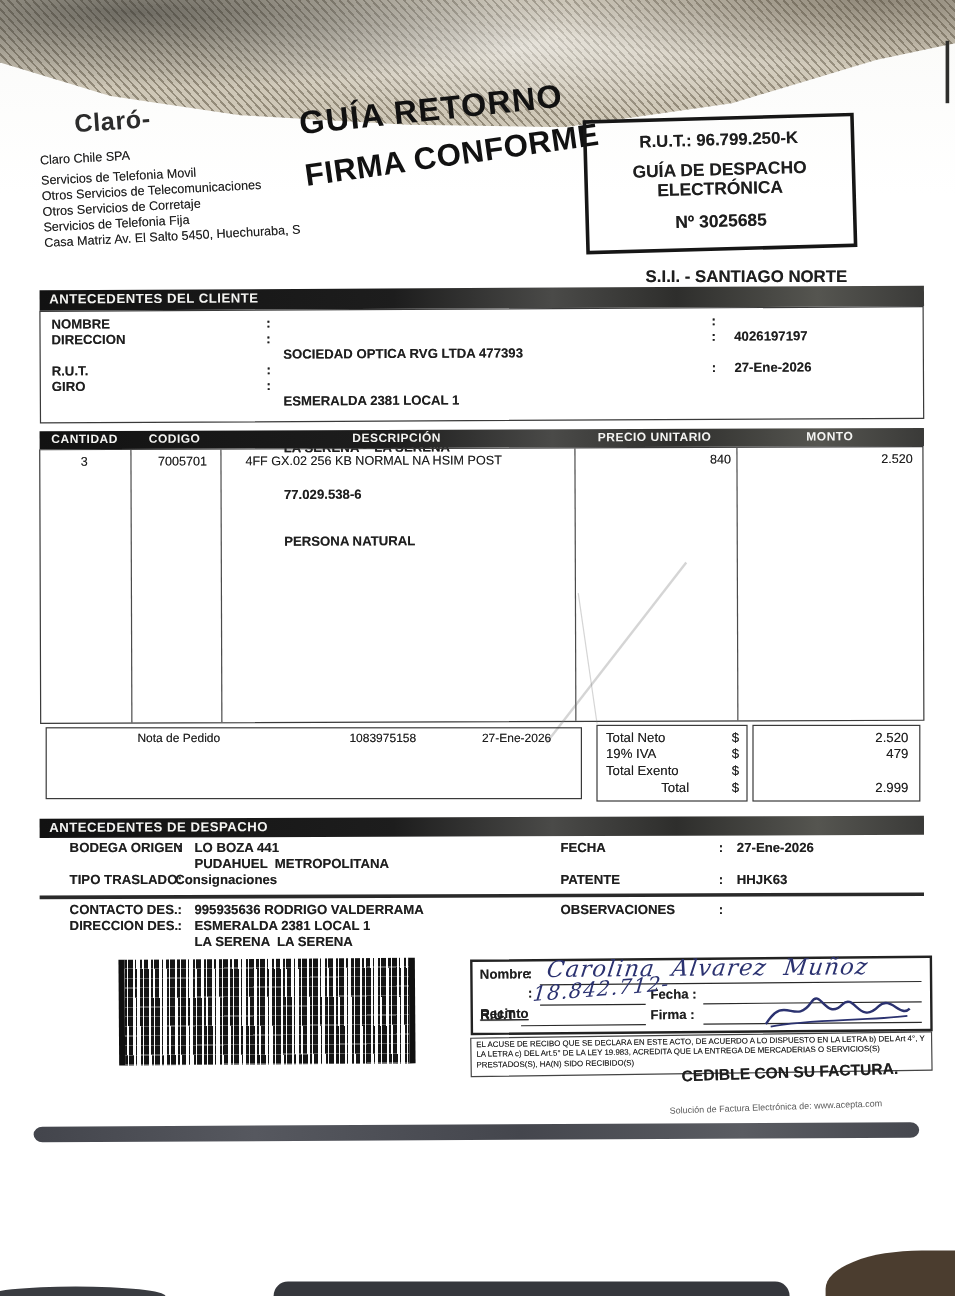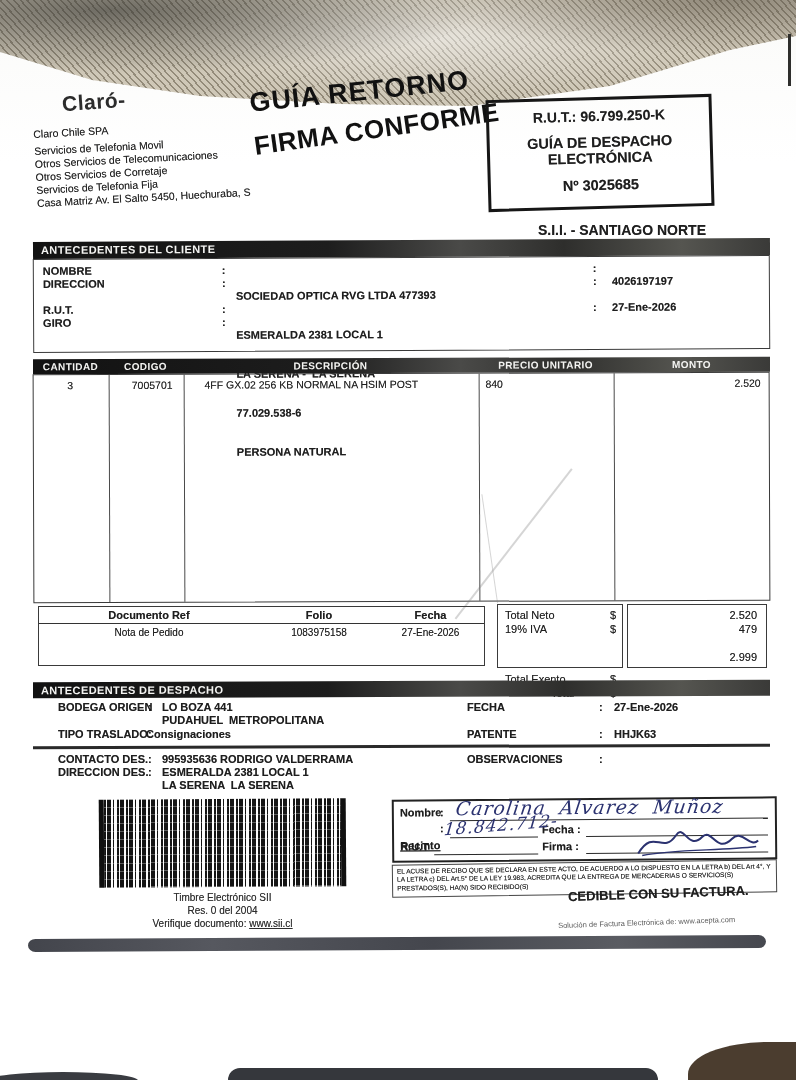--- a/index.html
+++ b/index.html
@@ -122,51 +122,46 @@
   </div>
   <div class="abs box-thin" style="left:33px;top:373px;width:737px;height:229px;transform:rotate(-0.2deg);">
     <div class="col-line" style="left:75px;"></div>
     <div class="col-line" style="left:150px;"></div>
     <div class="col-line" style="left:445px;"></div>
     <div class="col-line" style="left:580px;"></div>
     <div class="abs print" style="left:0;top:4px;width:737px;display:flex;font-size:10.5px;">
       <div style="width:75px;text-align:center;">3</div>
       <div style="width:93px;text-align:center;">7005701</div>
       <div style="width:295px;padding-left:7px;">4FF GX.02 256 KB NORMAL NA HSIM POST</div>
-      <div style="width:135px;text-align:left;padding-right:8px;">840</div>
+      <div style="width:135px;text-align:right;padding-right:8px;">840</div>
       <div style="width:157px;text-align:right;padding-right:10px;">2.520</div>
     </div>
 
     <div class="abs crease" style="left:420px;top:55px;width:1.5px;height:190px;transform:rotate(38deg);transform-origin:bottom;"></div>
     <div class="abs crease" style="left:455px;top:120px;width:1px;height:110px;transform:rotate(-8deg);"></div>
   </div>
 
   <div class="abs box-thin print" style="left:38px;top:606px;width:447px;height:60px;">
-    <div style="display:flex;border-bottom:1.4px solid #333;height:17px;align-items:center;font-weight:bold;font-size:11px;">
-      <div style="width:220px;text-align:center;">Documento Ref</div>
-      <div style="width:120px;text-align:center;">Folio</div>
-      <div style="width:103px;text-align:center;">Fecha</div>
-    </div>
     <div style="display:flex;font-size:10px;margin-top:3px;">
       <div style="width:220px;text-align:center;">Nota de Pedido</div>
       <div style="width:120px;text-align:center;">1083975158</div>
       <div style="width:103px;text-align:center;">27-Ene-2026</div>
     </div>
   </div>
 
   <div class="abs box-thin print" style="left:497px;top:604px;width:126px;height:64px;font-size:11px;line-height:14px;padding:3px 6px 0 7px;">
     <div style="display:flex;justify-content:space-between;">
         <span>Total Neto</span>
         <span>$</span>
       </div>
     <div style="display:flex;justify-content:space-between;">
         <span>19% IVA</span>
         <span>$</span>
       </div>
-    <div style="display:flex;justify-content:space-between;margin-top:36px;">
+    <div style="display:flex;justify-content:space-between;">
         <span>Total Exento</span>
         <span>$</span>
       </div>
     <div style="display:flex;justify-content:space-between;margin-left:46px;">
         <span>Total</span>
         <span>$</span>
       </div>
   </div>
   <div class="abs box-thin print" style="left:627px;top:604px;width:140px;height:64px;font-size:11px;line-height:14px;text-align:right;padding:3px 9px 0 0;">
     <div>2.520</div>
@@ -202,26 +197,20 @@
     <div class="abs ws" style="left:129px;top:0;">995935636 RODRIGO VALDERRAMA</div>
     <div class="abs" style="left:25px;top:13px;">DIRECCION DES.</div>
     <div class="abs" style="left:115px;top:13px;">:</div>
     <div class="abs ws" style="left:129px;top:13px;">ESMERALDA 2381 LOCAL 1</div>
     <div class="abs ws" style="left:129px;top:26px;">LA SERENA  LA SERENA</div>
     <div class="abs" style="left:434px;top:0;">OBSERVACIONES</div>
     <div class="abs" style="left:566px;top:0;">:</div>
   </div>
 
   <div class="abs barcode" style="left:99px;top:799px;width:247px;height:88px;transform:rotate(-0.4deg);"></div>
-  <div class="abs print" style="left:99px;top:891px;width:247px;text-align:center;font-size:10px;line-height:13px;color:#2d2d2d;">
-    <div>Timbre Electrónico SII</div>
-    <div>Res. 0 del 2004</div>
-    <div><span>Verifique documento:</span>
-      <span class="fake" style="text-decoration:underline;">www.sii.cl</span></div>
-  </div>
 
   <div class="abs" style="left:392px;top:798px;width:385px;height:63px;border:2px solid #222;transform:rotate(-0.5deg);">
     <div class="abs print b" style="left:6px;top:5px;font-size:11px;">Nombre</div>
     <div class="abs print b" style="left:46px;top:5px;font-size:11px;">:</div>
     <div class="abs print b" style="left:6px;top:21px;font-size:11px;margin-top:18px;">R.U.T</div>
     <div class="abs print b" style="left:46px;top:21px;font-size:11px;">:</div>
     <div class="abs print b" style="left:6px;top:38px;font-size:11px;text-decoration:underline;">Recinto</div>
     <div class="abs print b" style="left:148px;top:23px;font-size:11px;">Fecha :</div>
     <div class="abs print b" style="left:148px;top:40px;font-size:11px;">Firma :</div>
 

